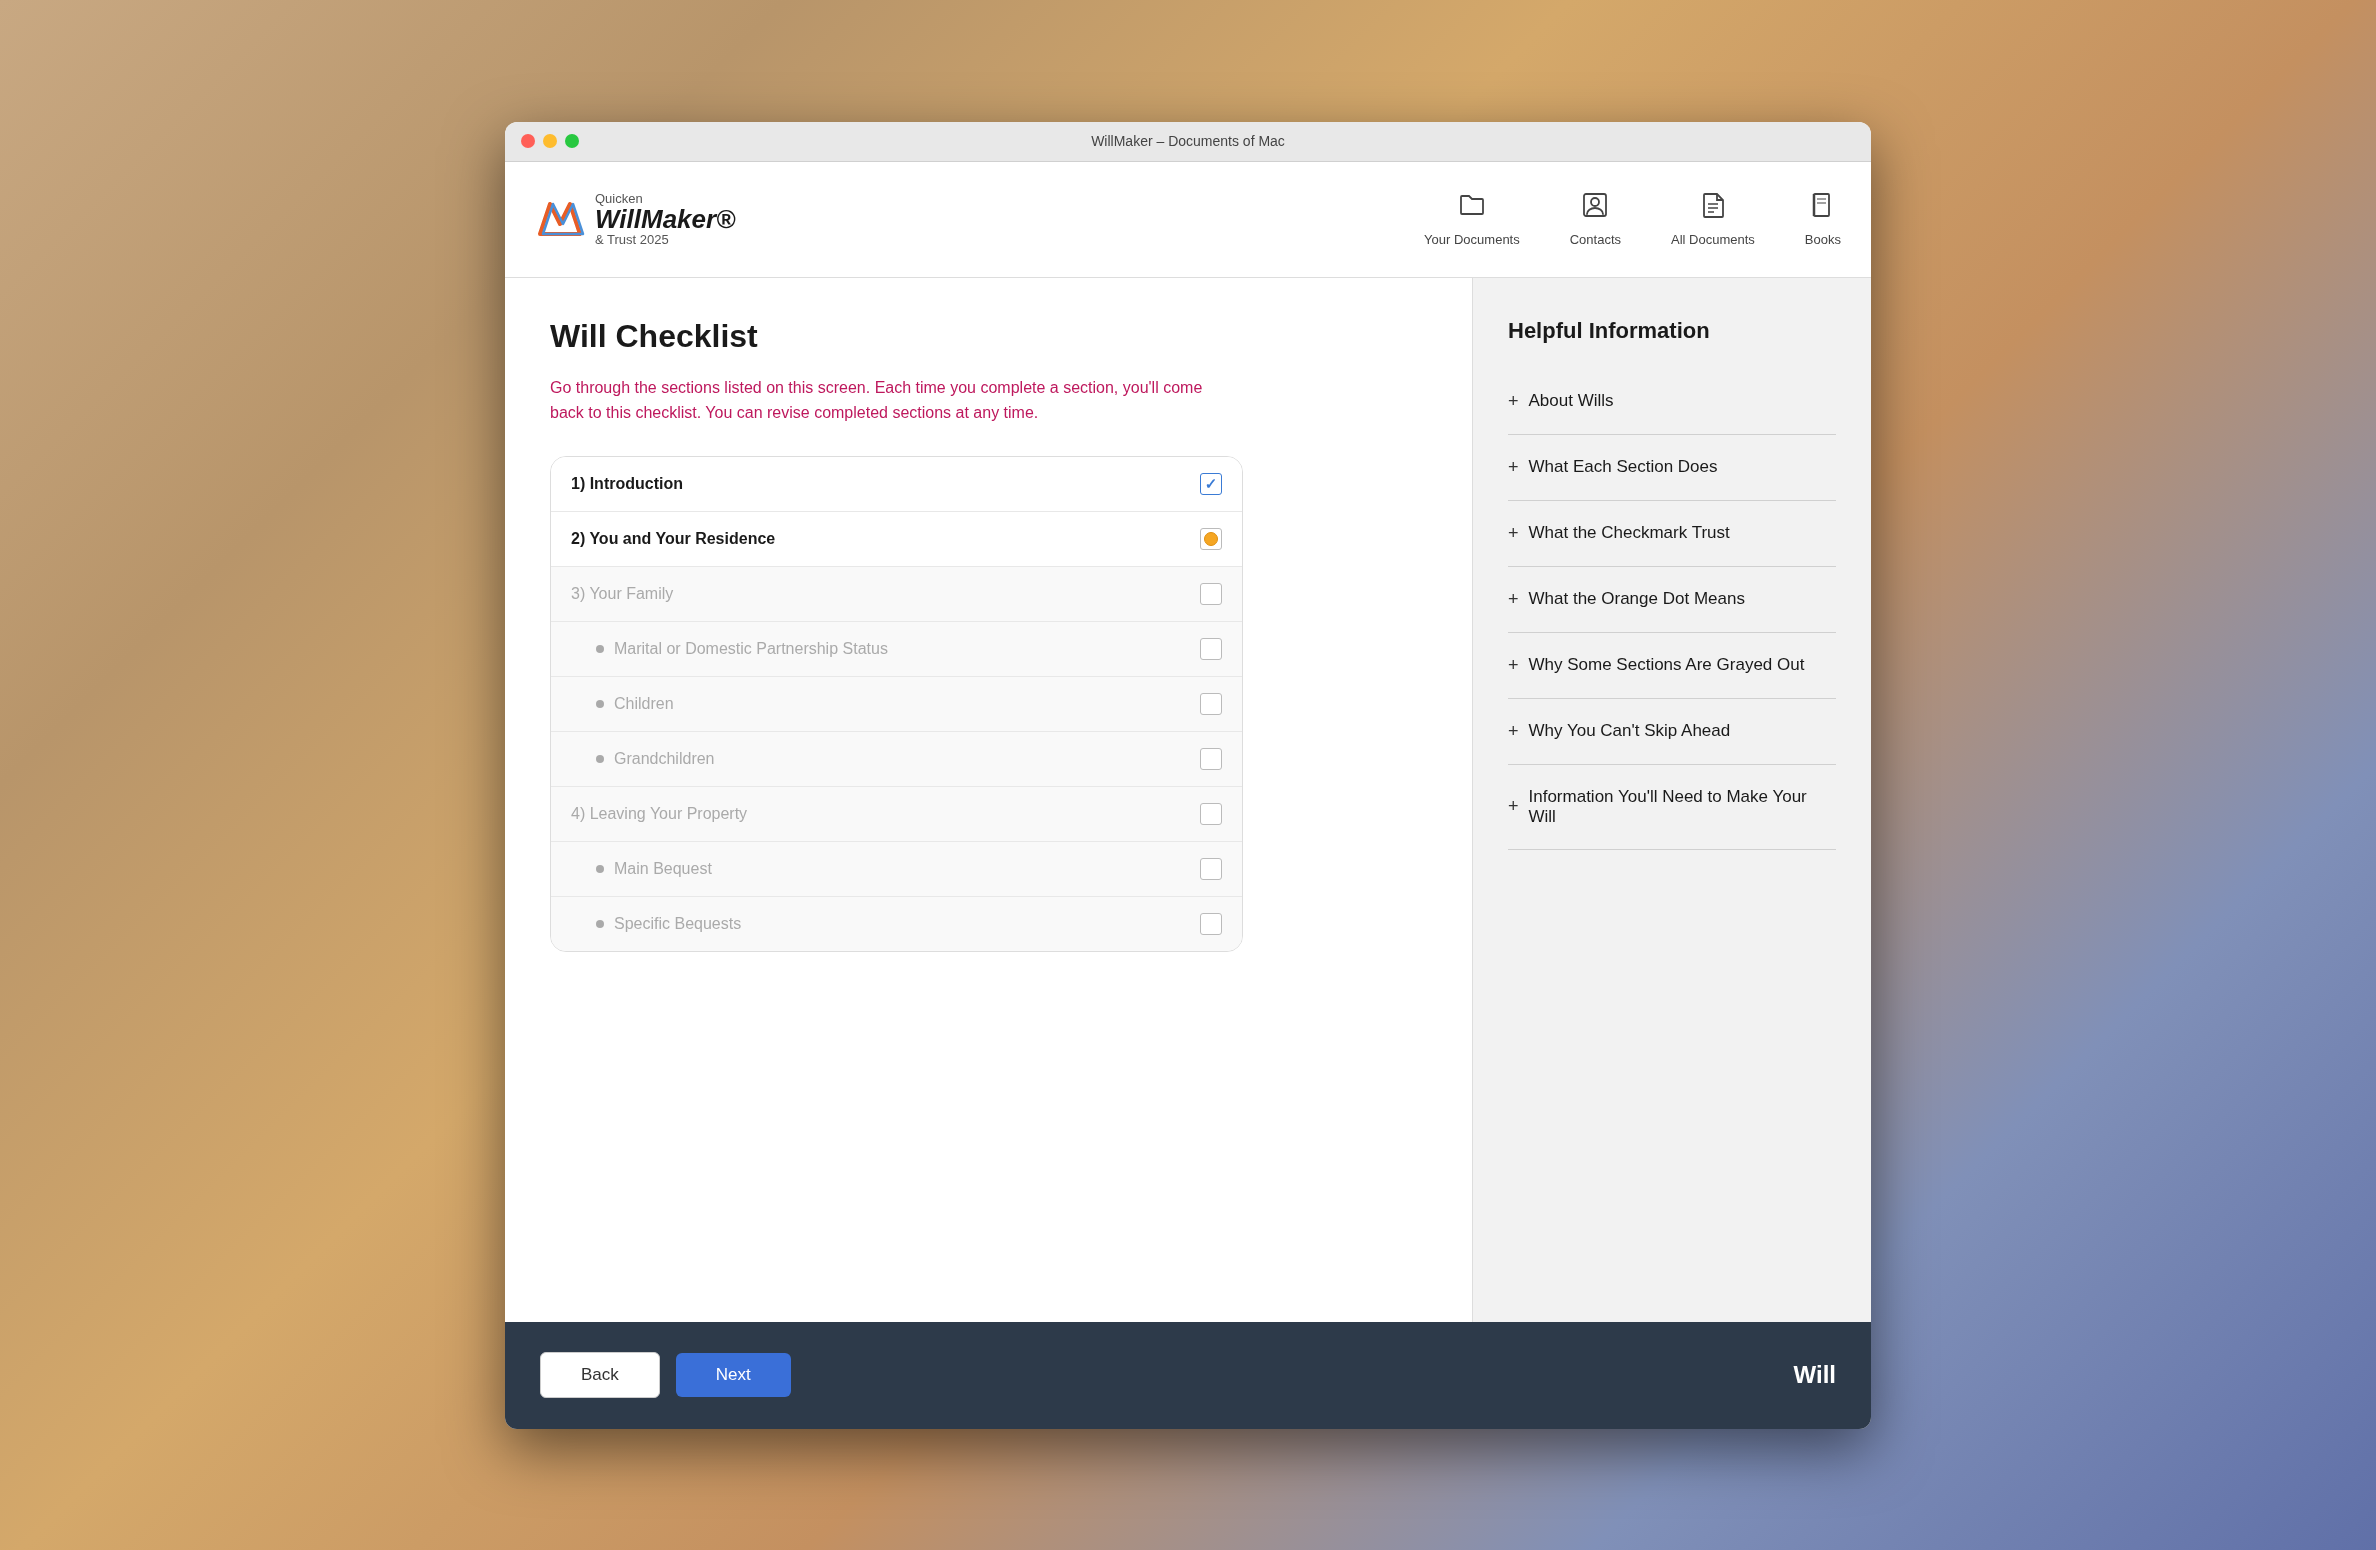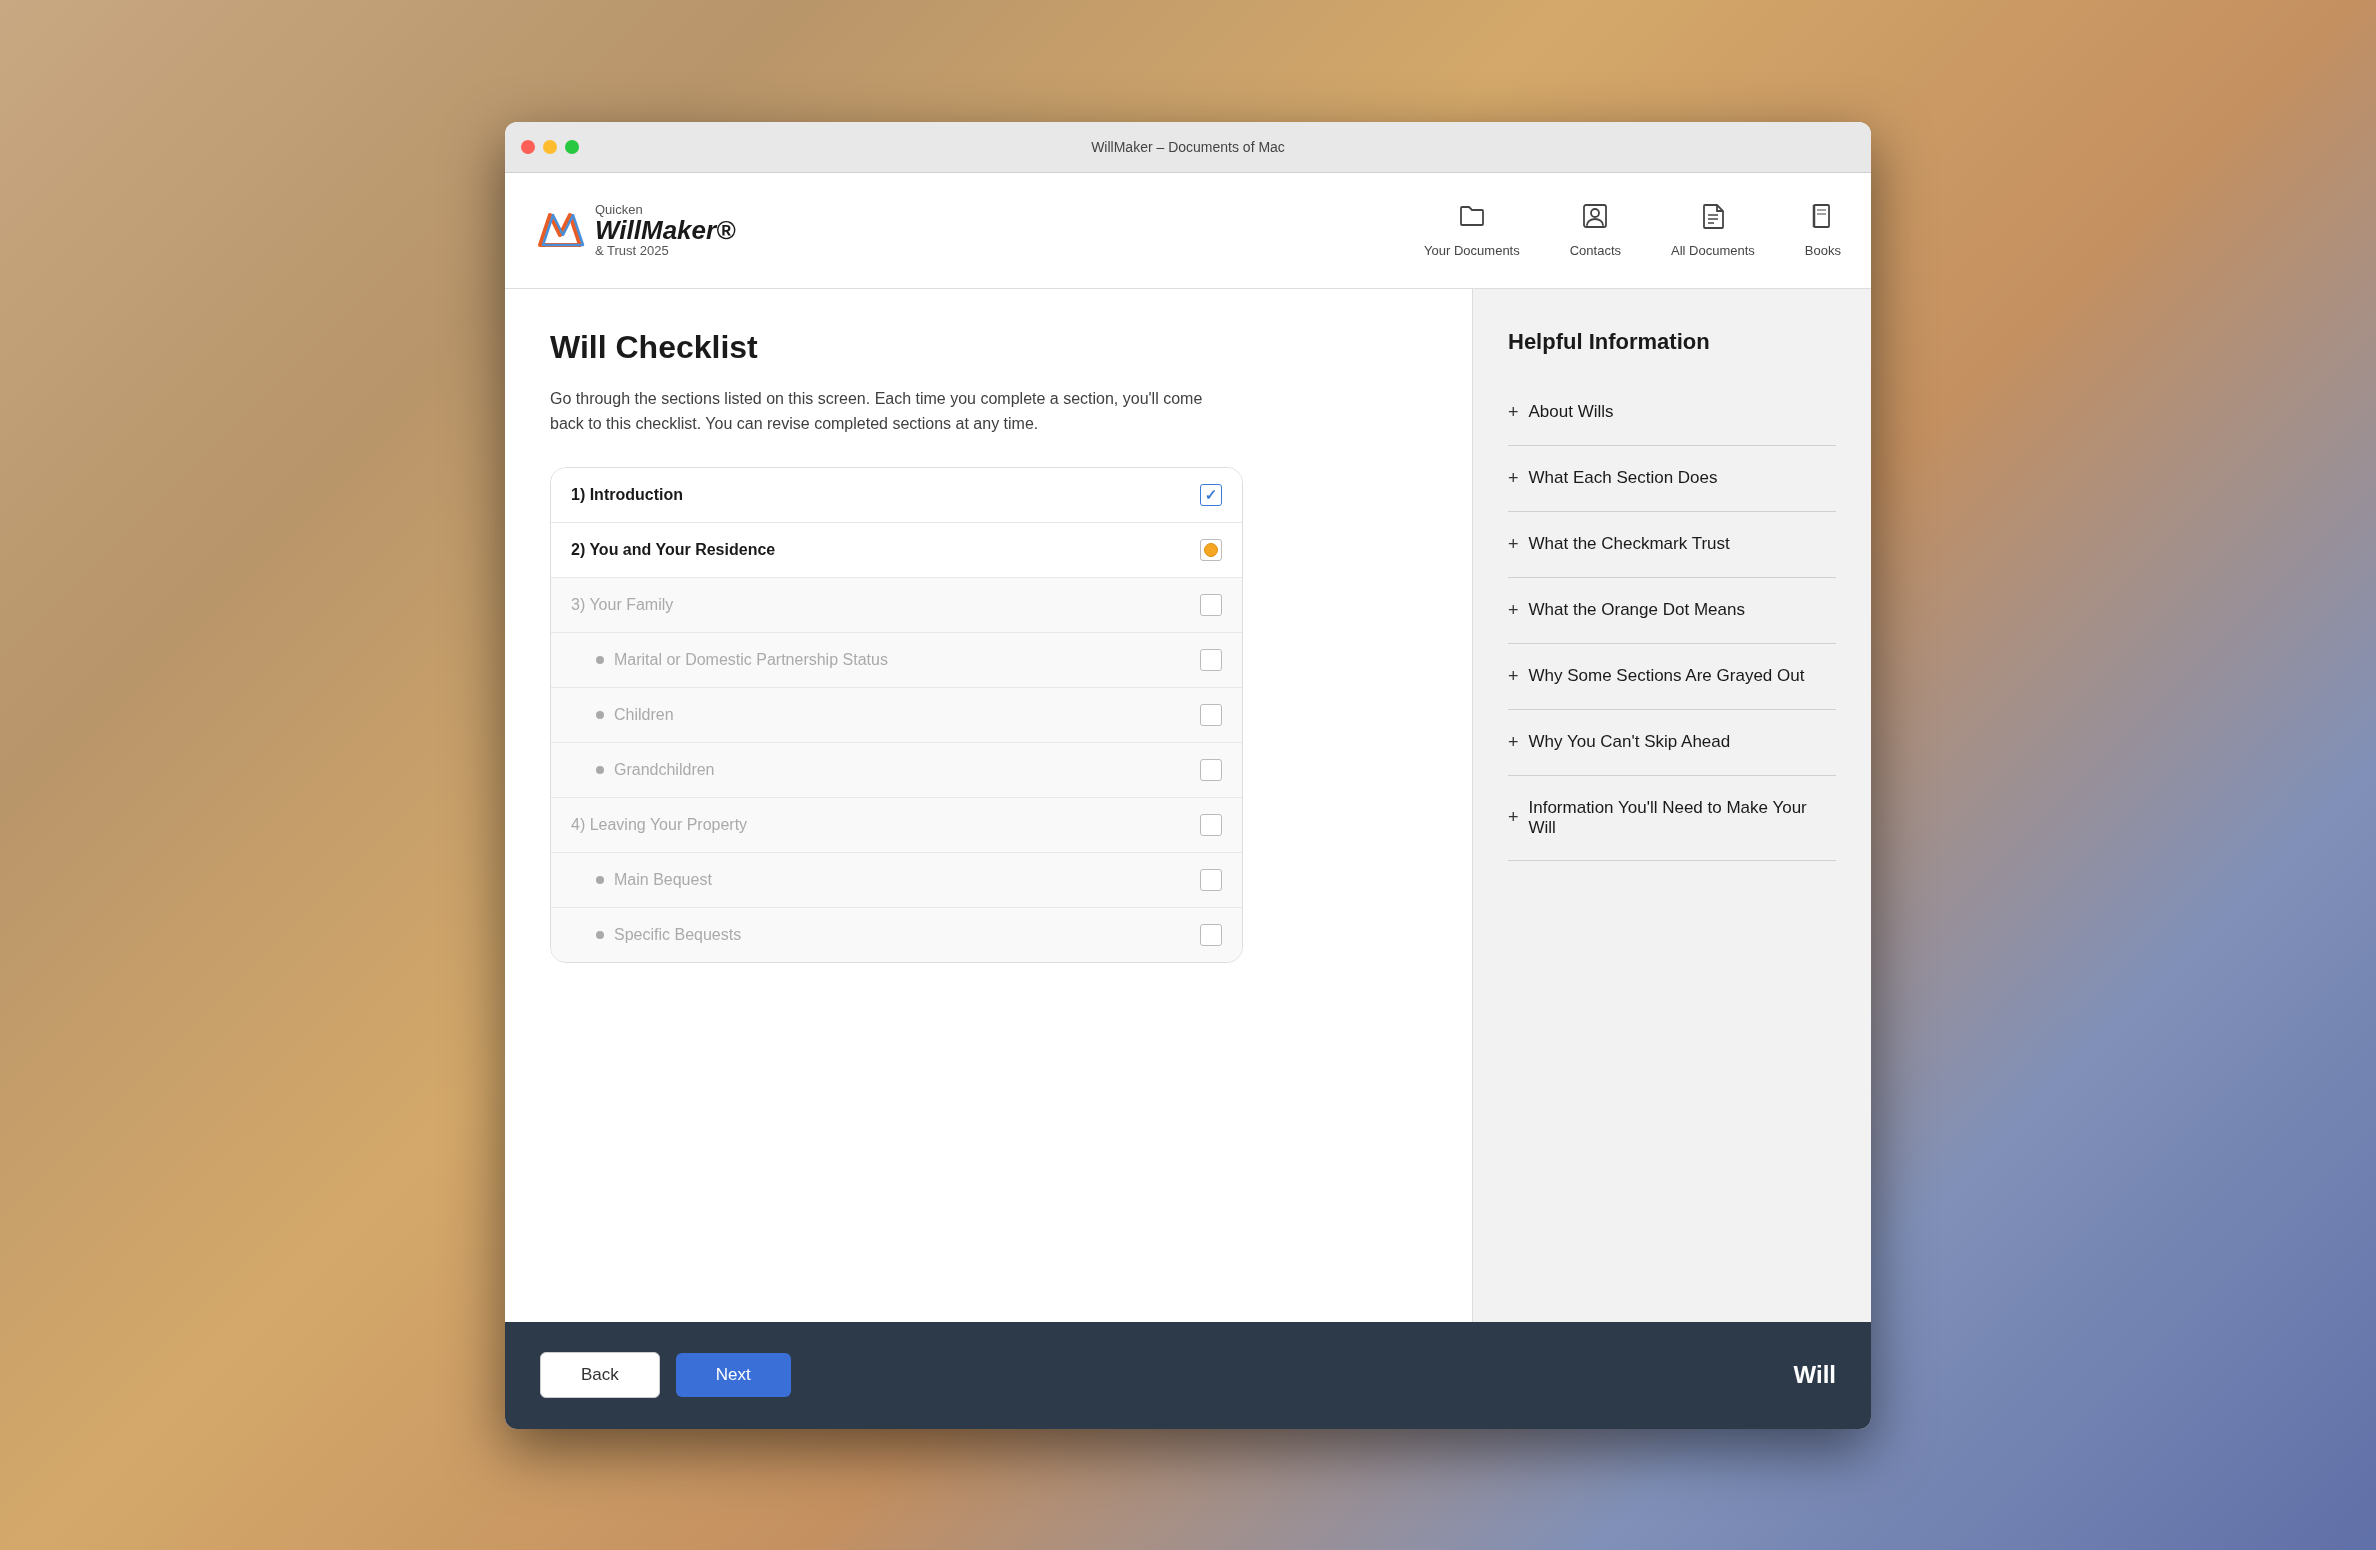--- a/index.html
+++ b/index.html
@@ -20,21 +20,21 @@
       border-radius: 12px;
       box-shadow: 0 20px 59px rgba(0,0,0,0.5);
       display: flex;
       flex-direction: column;
       overflow: hidden;
     }
 
     
     .titlebar {
       background: #e8e8e8;
-      height: 51px;
+      height: 40px;
       display: flex;
       align-items: center;
       justify-content: center;
       position: relative;
       border-bottom: 1px solid #d0d0d0;
       border-radius: 12px 12px 0 0;
       flex-shrink: 0;
     }
     .titlebar-buttons {
       position: absolute;
@@ -138,21 +138,21 @@
 
     .page-title {
       font-size: 32px;
       font-weight: 700;
       color: #1a1a1a;
       margin-bottom: 20px;
     }
 
     .page-description {
       font-size: 16px;
-      color: #404040;
+      color: #be185d;
       line-height: 1.6;
       margin-bottom: 30px;
       max-width: 673px;
     }
 
     
     .checklist {
       border: 1px solid #ddd;
       border-radius: 16px;
       overflow: hidden;

